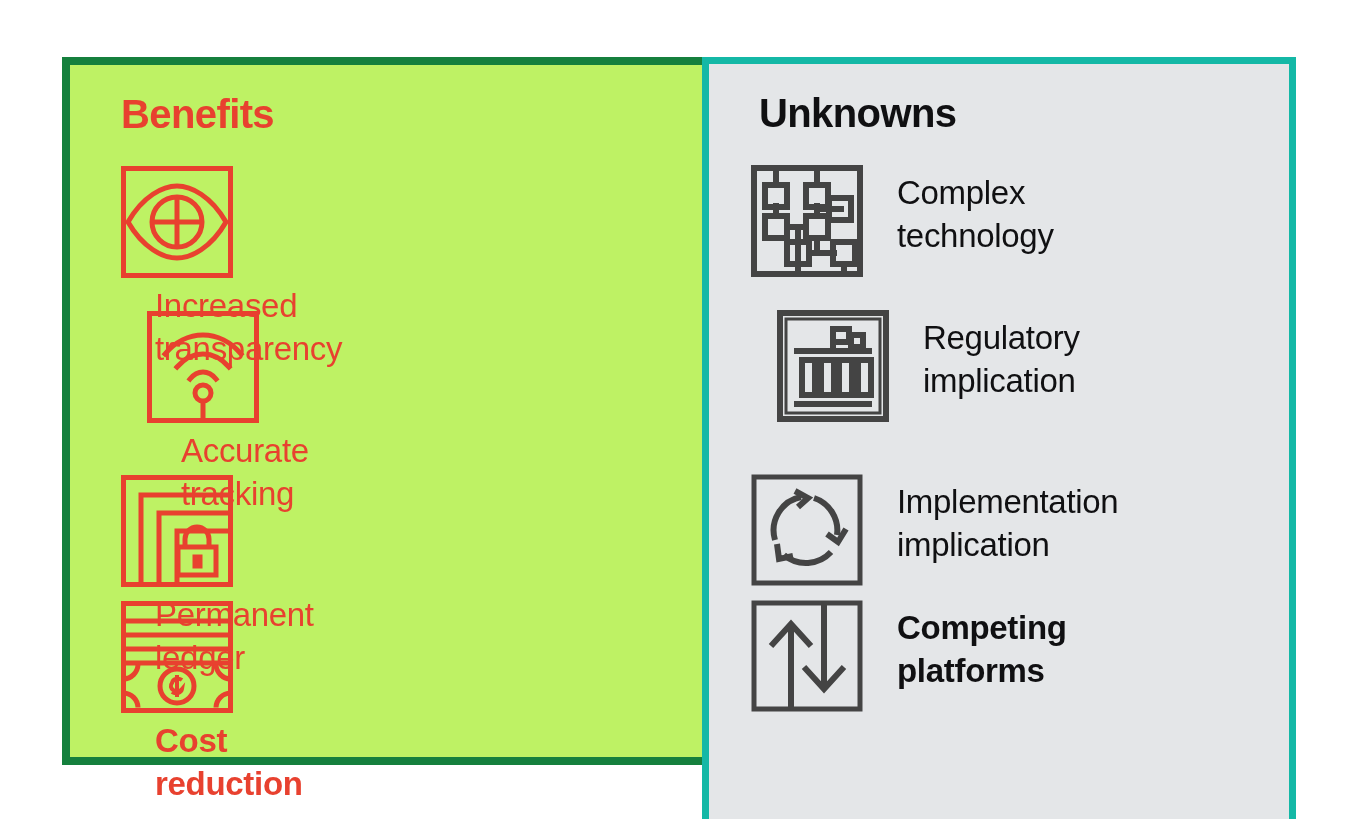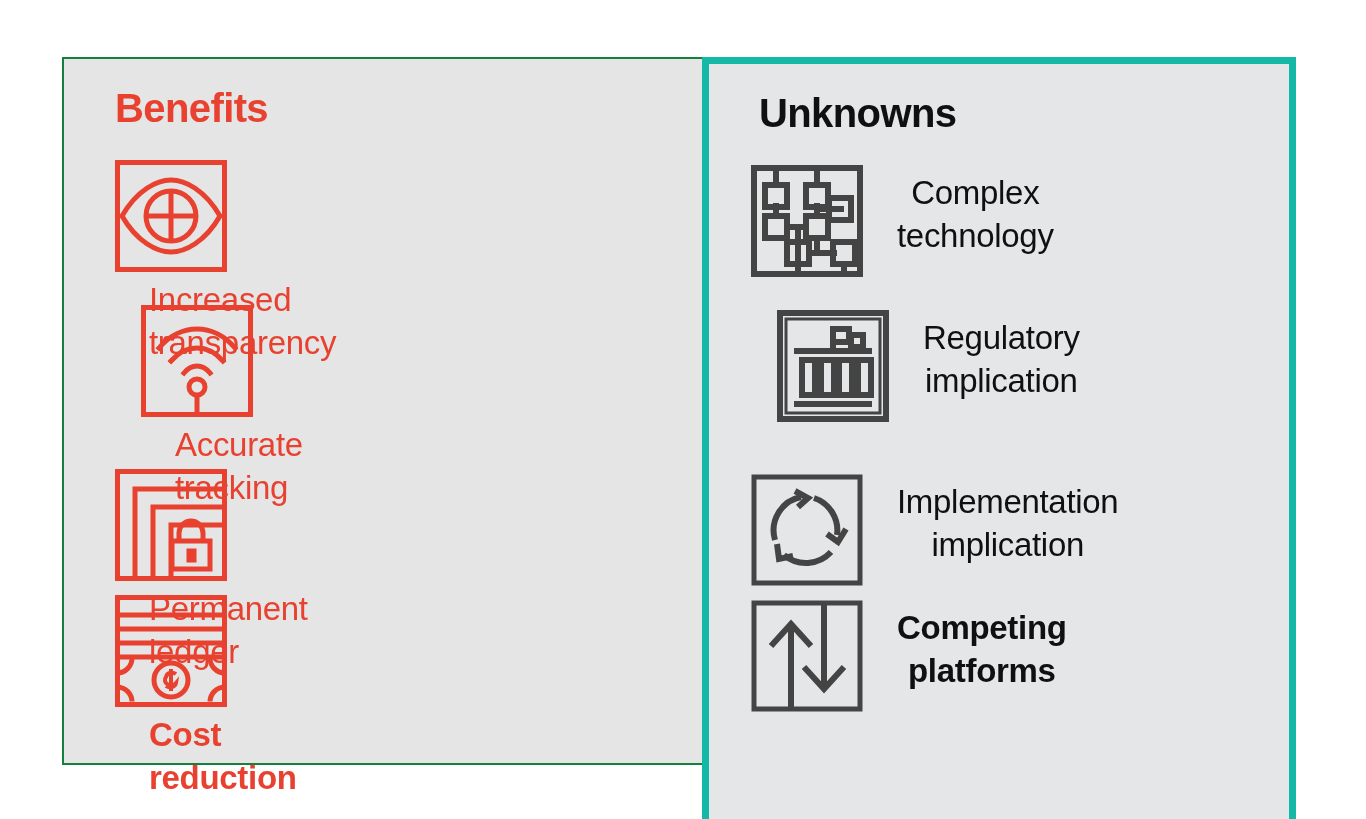--- a/index.html
+++ b/index.html
@@ -9,22 +9,22 @@
     font-family:"Liberation Sans", sans-serif;
     overflow:hidden;
     position:relative;
   }
   .canvas { position:absolute; inset:0; }
 
   
   .panel { position:absolute; box-sizing:border-box; }
   #panel-benefits {
     left:62px; top:57px; width:700px; height:708px;
-    background:#e5e5e5;
-    border:2px solid #15803d;
+    background:#bef264;
+    border:8px solid #15803d;
   }
   #panel-unknowns {
     left:702px; top:57px; width:594px; height:804px;
     background:#e4e6e8;
     border:7px solid #14b8a6;
   }
 
   .panel-title {
     position:absolute;
     font-weight:bold;
@@ -43,21 +43,21 @@
   }
 
   
   .rows { position:absolute; left:0; top:0; width:100%; }
   .row {
     position:absolute;
     display:flex;
     align-items:flex-start;
   }
   #panel-benefits .row { left:51px;flex-direction:column; }
-  #panel-unknowns .row { left:42px;text-align:center; }
+  #panel-unknowns .row { left:42px; }
   .row-0 { top:101px; }
   .row-1 { top:246px;padding-left:26px; }
   .row-2 { top:410px; }
   .row-3 { top:536px;font-weight:bold; }
 
   .icon-box {
     width:112px; height:112px;
     flex:0 0 112px;
     position:relative;
   }

